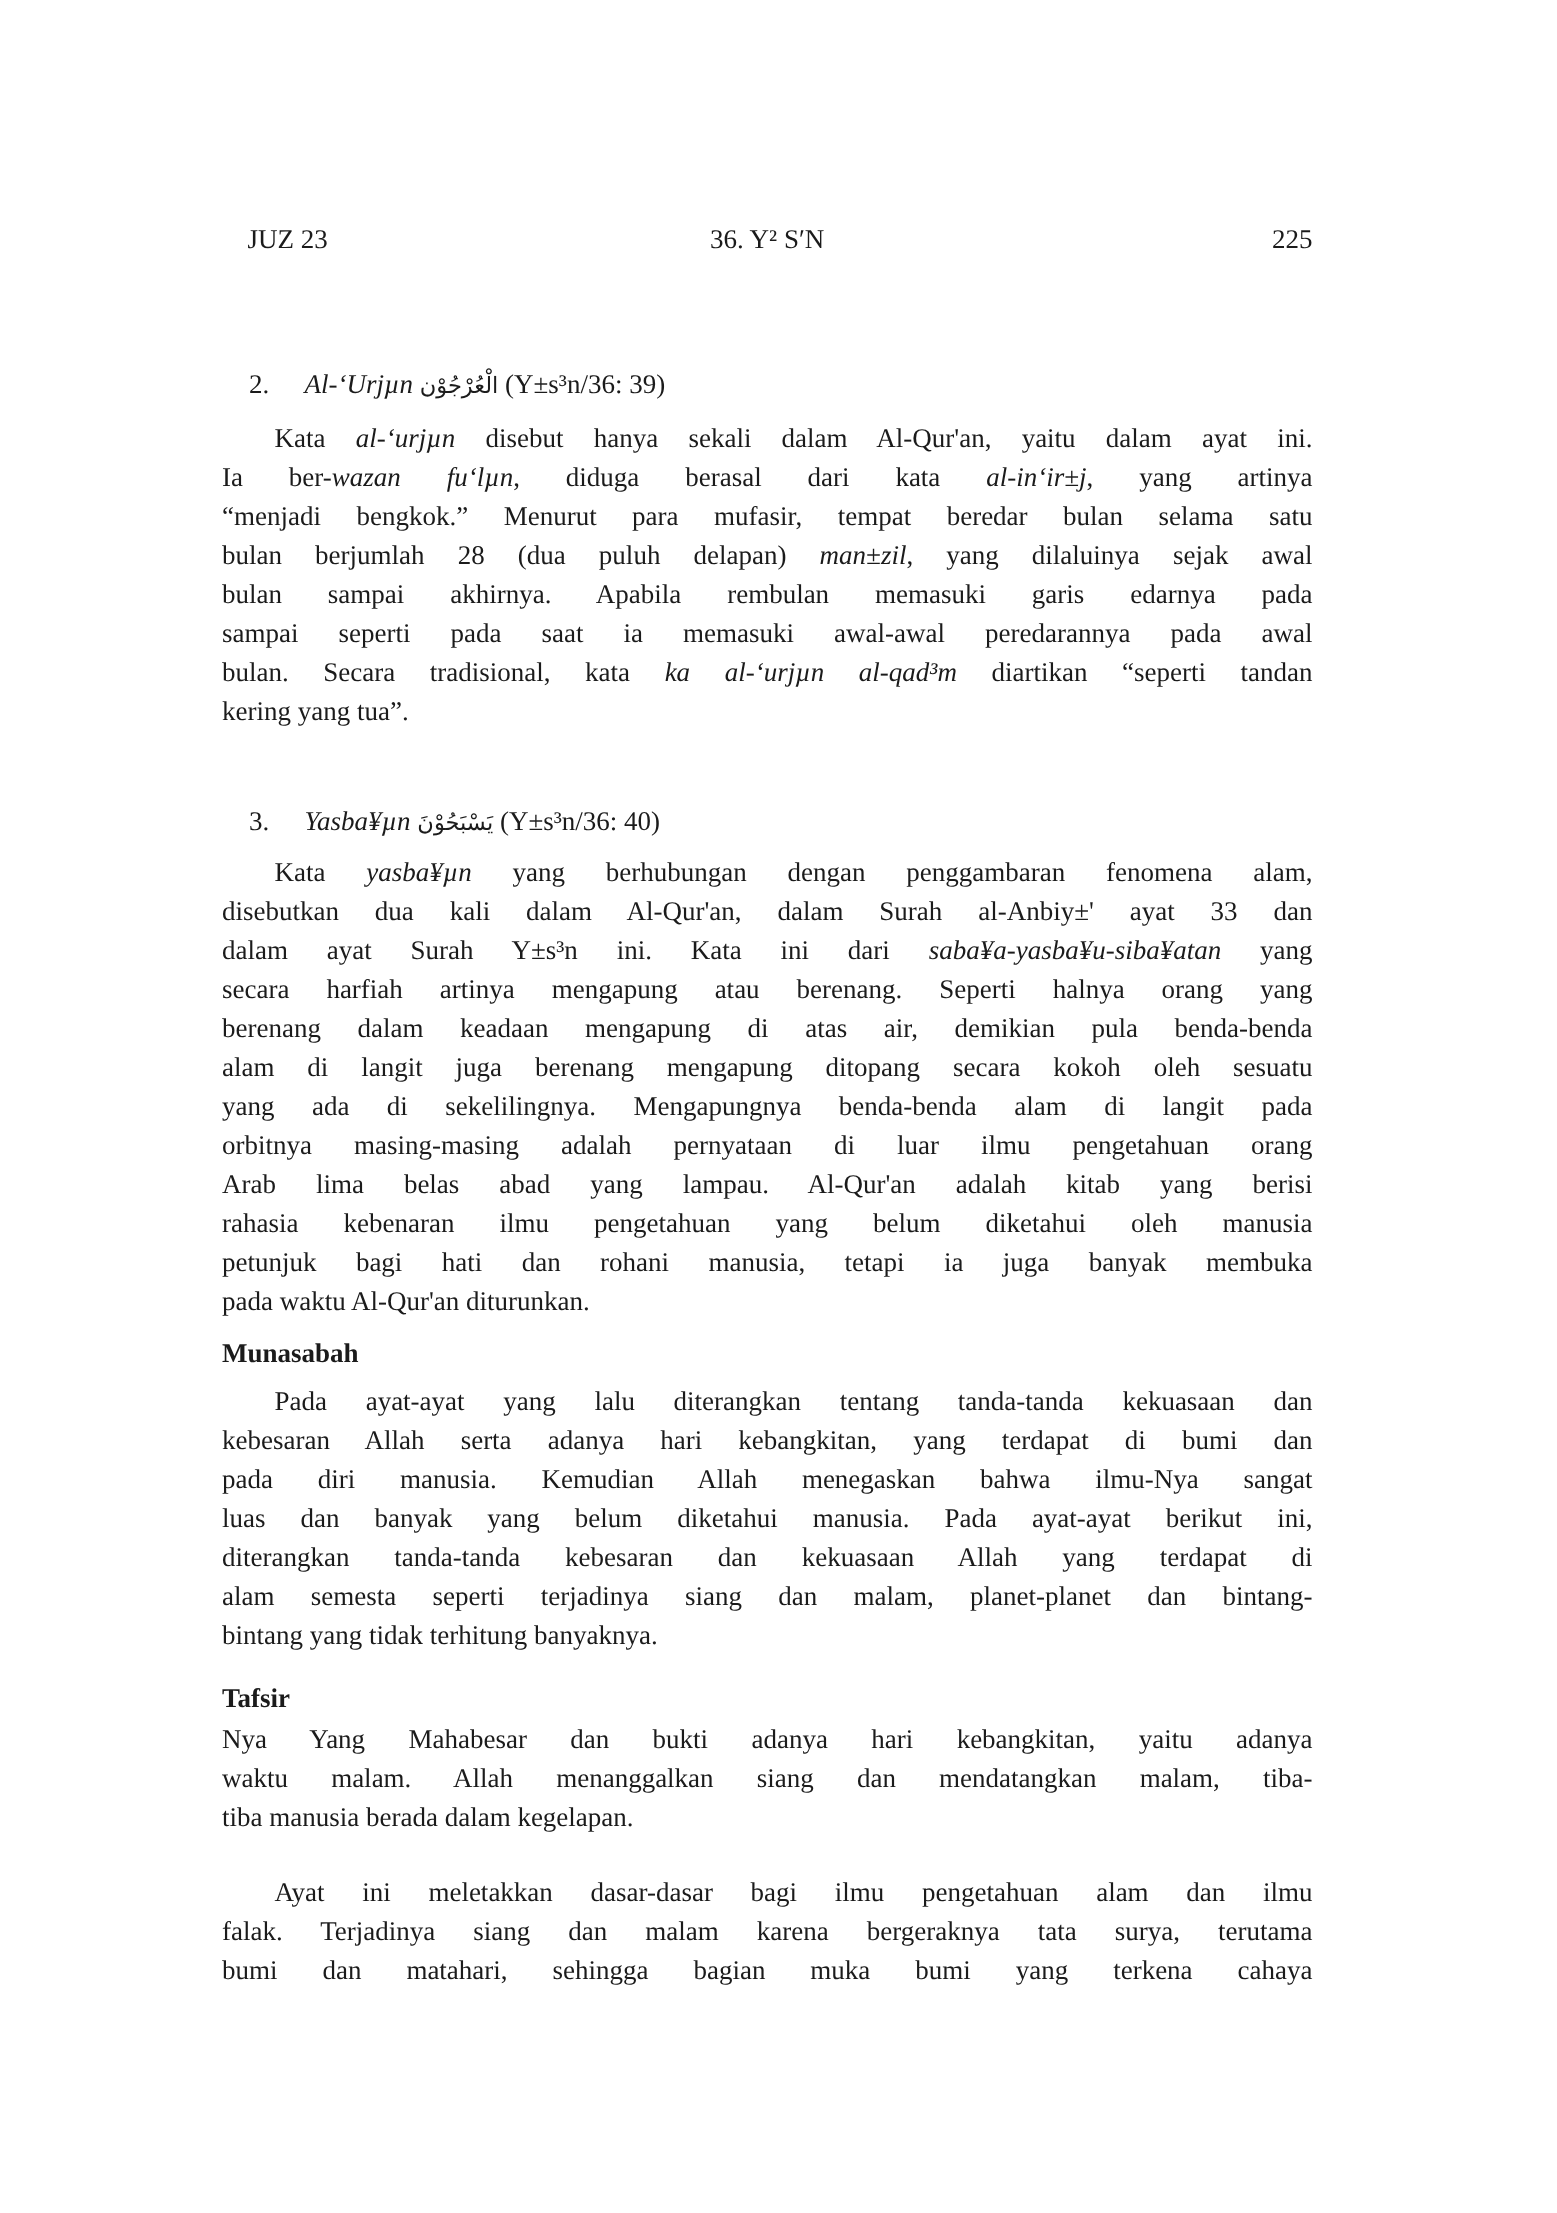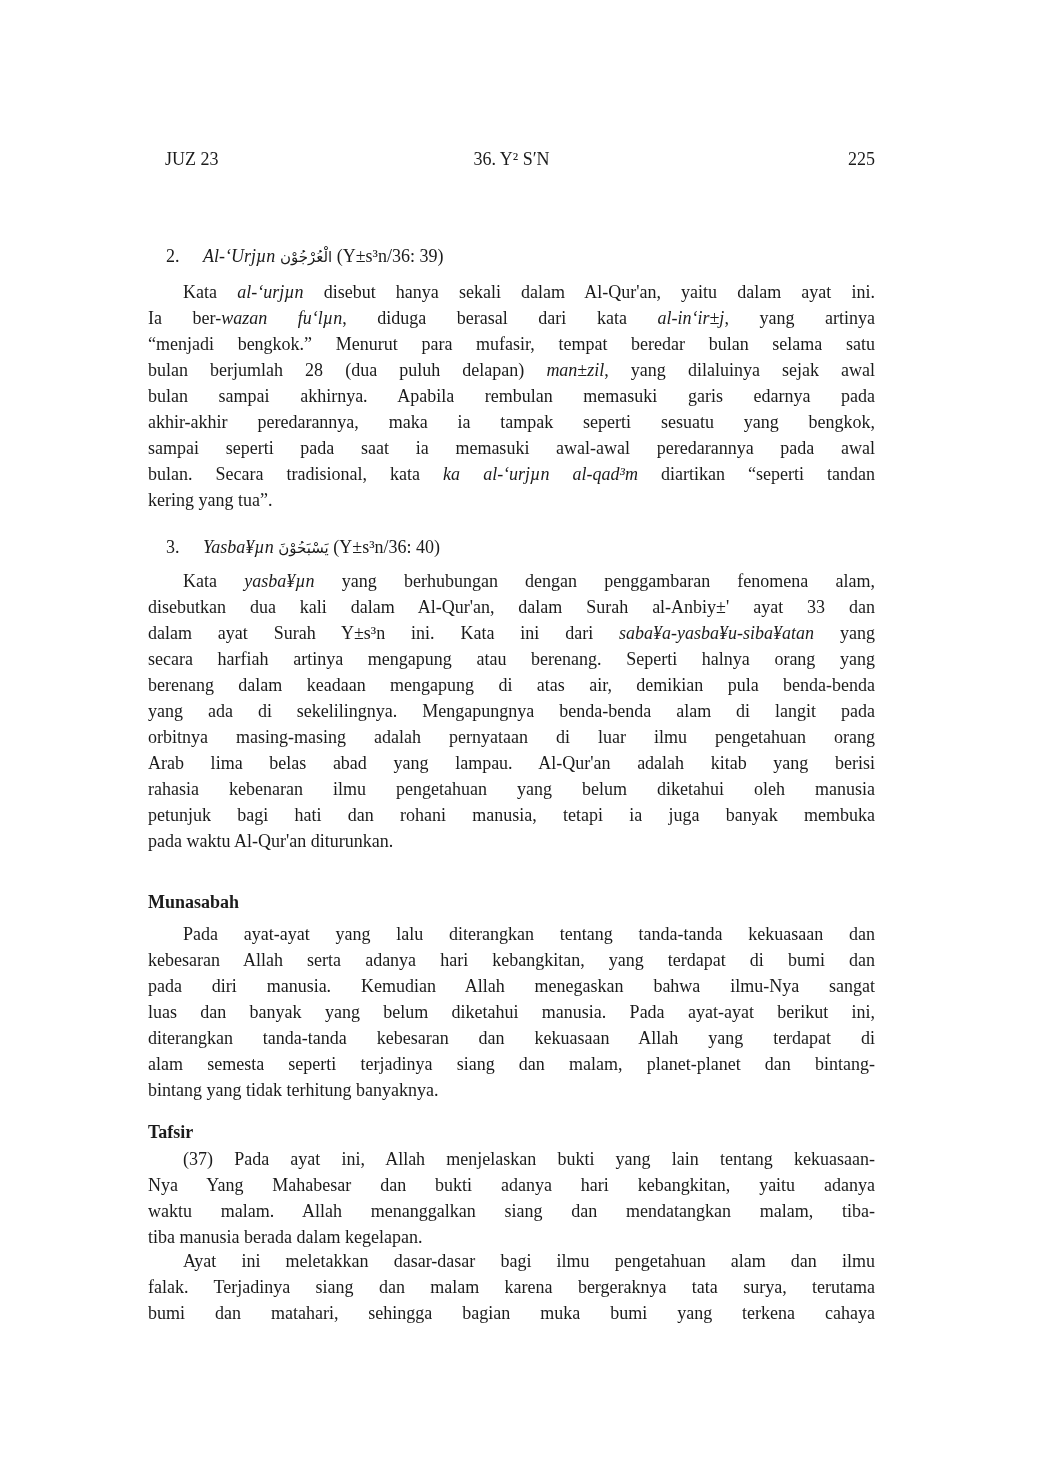--- a/index.html
+++ b/index.html
@@ -68,35 +68,35 @@
 
 <div class="block term-head" id="h2">
   <span class="num">2.</span><span><span class="i">Al-‘Urjµn </span><span class="ar">الْعُرْجُوْن</span><span> (Y±s³n/36: 39)</span></span>
 </div>
 <div class="block" id="p1">
     <div class="line first"><span>Kata </span><span class="i">al-‘urjµn</span><span> disebut hanya sekali dalam Al-Qur'an, yaitu dalam ayat ini.</span></div>
     <div class="line"><span>Ia ber-</span><span class="i">wazan fu‘lµn</span><span>, diduga berasal dari kata </span><span class="i">al-in‘ir±j</span><span>, yang artinya</span></div>
     <div class="line"><span>“menjadi bengkok.” Menurut para mufasir, tempat beredar bulan selama satu</span></div>
     <div class="line"><span>bulan berjumlah 28 (dua puluh delapan) </span><span class="i">man±zil</span><span>, yang dilaluinya sejak awal</span></div>
     <div class="line"><span>bulan sampai akhirnya. Apabila rembulan memasuki garis edarnya pada</span></div>
-    <div class="line"><span>akhir-akhir peredarannya, maka ia tampak seperti sesuatu yang bengkok,</span></div>
     <div class="line"><span>sampai seperti pada saat ia memasuki awal-awal peredarannya pada awal</span></div>
     <div class="line"><span>bulan. Secara tradisional, kata </span><span class="i">ka al-‘urjµn al-qad³m</span><span> diartikan “seperti tandan</span></div>
     <div class="line last"><span>kering yang tua”.</span></div>
   </div>
 
 <div class="block term-head" id="h3">
   <span class="num">3.</span><span><span class="i">Yasba¥µn </span><span class="ar">يَسْبَحُوْنَ</span><span> (Y±s³n/36: 40)</span></span>
 </div>
 <div class="block" id="p2">
     <div class="line first"><span>Kata </span><span class="i">yasba¥µn</span><span> yang berhubungan dengan penggambaran fenomena alam,</span></div>
     <div class="line"><span>disebutkan dua kali dalam Al-Qur'an, dalam Surah al-Anbiy±' ayat 33 dan</span></div>
     <div class="line"><span>dalam ayat Surah Y±s³n ini. Kata ini dari </span><span class="i">saba¥a-yasba¥u-siba¥atan</span><span> yang</span></div>
     <div class="line"><span>secara harfiah artinya mengapung atau berenang. Seperti halnya orang yang</span></div>
     <div class="line"><span>berenang dalam keadaan mengapung di atas air, demikian pula benda-benda</span></div>
+    <div class="line"><span>alam di langit juga berenang mengapung ditopang secara kokoh oleh sesuatu</span></div>
     <div class="line"><span>yang ada di sekelilingnya. Mengapungnya benda-benda alam di langit pada</span></div>
     <div class="line"><span>orbitnya masing-masing adalah pernyataan di luar ilmu pengetahuan orang</span></div>
     <div class="line"><span>Arab lima belas abad yang lampau. Al-Qur'an adalah kitab yang berisi</span></div>
     <div class="line"><span>rahasia kebenaran ilmu pengetahuan yang belum diketahui oleh manusia</span></div>
     <div class="line"><span>petunjuk bagi hati dan rohani manusia, tetapi ia juga banyak membuka</span></div>
     <div class="line last"><span>pada waktu Al-Qur'an diturunkan.</span></div>
   </div>
 
 <div class="block subhead" id="h4">Munasabah</div>
 <div class="block" id="p3">
@@ -104,21 +104,20 @@
     <div class="line"><span>kebesaran Allah serta adanya hari kebangkitan, yang terdapat di bumi dan</span></div>
     <div class="line"><span>pada diri manusia. Kemudian Allah menegaskan bahwa ilmu-Nya sangat</span></div>
     <div class="line"><span>luas dan banyak yang belum diketahui manusia. Pada ayat-ayat berikut ini,</span></div>
     <div class="line"><span>diterangkan tanda-tanda kebesaran dan kekuasaan Allah yang terdapat di</span></div>
     <div class="line"><span>alam semesta seperti terjadinya siang dan malam, planet-planet dan bintang-</span></div>
     <div class="line last"><span>bintang yang tidak terhitung banyaknya.</span></div>
   </div>
 
 <div class="block subhead" id="h5">Tafsir</div>
 <div class="block" id="p4">
-    <div class="line first"><span>(37) Pada ayat ini, Allah menjelaskan bukti yang lain tentang kekuasaan-</span></div>
     <div class="line"><span>Nya Yang Mahabesar dan bukti adanya hari kebangkitan, yaitu adanya</span></div>
     <div class="line"><span>waktu malam. Allah menanggalkan siang dan mendatangkan malam, tiba-</span></div>
     <div class="line last"><span>tiba manusia berada dalam kegelapan.</span></div>
   </div>
 <div class="block" id="p5">
     <div class="line first"><span>Ayat ini meletakkan dasar-dasar bagi ilmu pengetahuan alam dan ilmu</span></div>
     <div class="line"><span>falak. Terjadinya siang dan malam karena bergeraknya tata surya, terutama</span></div>
     <div class="line"><span>bumi dan matahari, sehingga bagian muka bumi yang terkena cahaya</span></div>
   </div>
 

